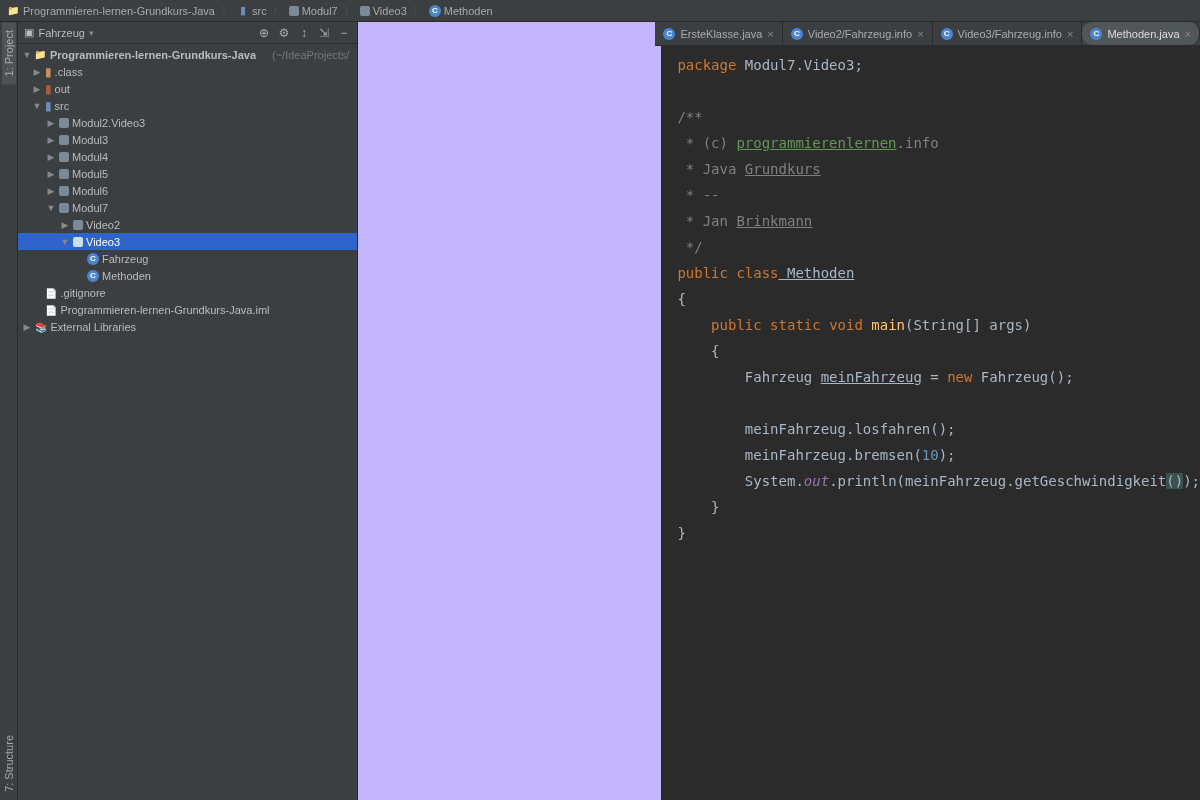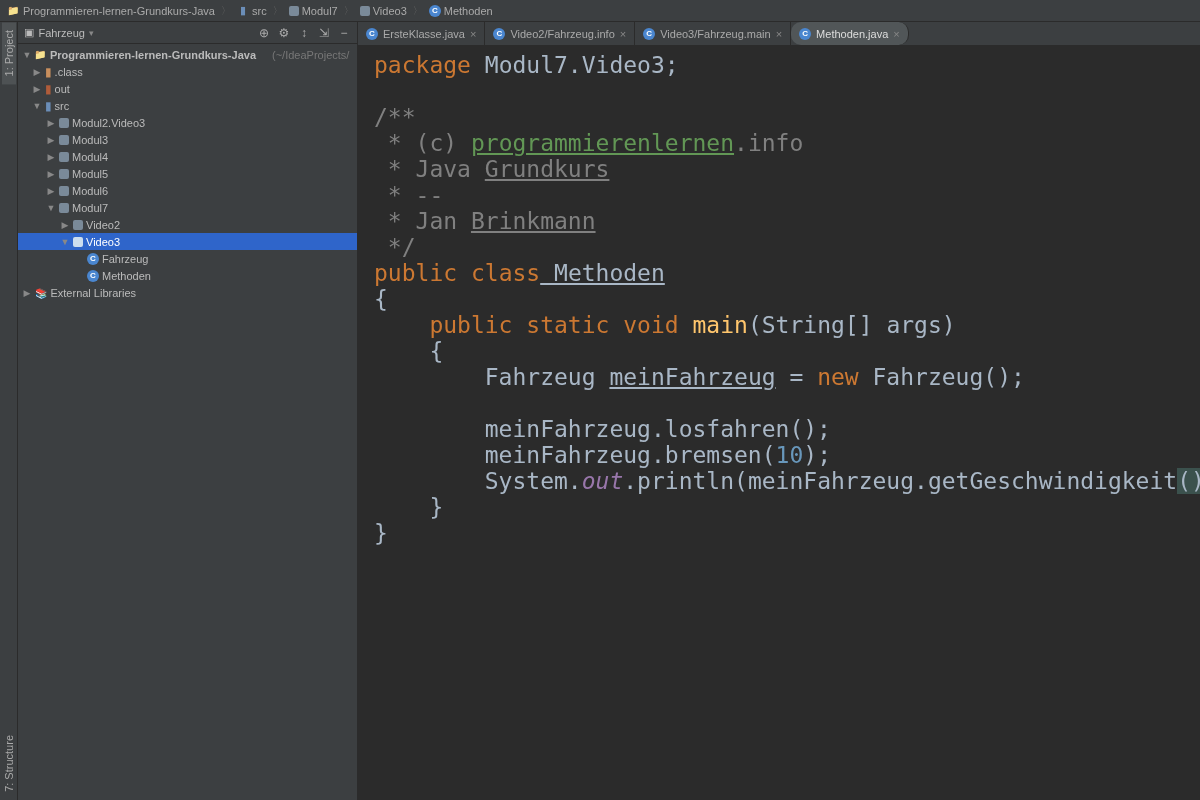--- a/index.html
+++ b/index.html
@@ -117,20 +117,21 @@
   .folder-src { color: #6b8eb8; }
   .lib-icon::before { content: "📚"; font-size: 10px; }
   .file-icon::before { content: "📄"; font-size: 10px; filter: grayscale(1); }
 
   .editor-area {
     flex: 1;
     display: flex;
     flex-direction: column;
     background: #c4b5fd;
     min-width: 0;
+    align-items: flex-end;
   }
   .tabs {
     height: 24px;
     background: #3c3f41;
     display: flex;
     align-items: stretch;
     border-bottom: 1px solid #2b2b2b;
   }
   .tab {
     display: flex;
@@ -143,21 +144,21 @@
     cursor: pointer;
   }
   .tab.active { background: #515658; color: #dddddd; border-radius: 10px; }
   .tab-close { color: #888; font-size: 11px; cursor: pointer; }
 
   .code {
     flex: 1;
     background: #2b2b2b;
     padding: 6px 0 0 16px;
     font-family: "Menlo", "Consolas", monospace;
-    font-size: 23px;
+    font-size: 14px;
     line-height: 26px;
     color: #a9b7c6;
     overflow: auto;
     white-space: pre;
   }
   .kw { color: #cc7832; }
   .cm { color: #808080; }
   .cm-link { color: #629755; text-decoration: underline; }
   .type { color: #a9b7c6; }
   .method-decl { color: #ffc66d; }
@@ -285,20 +286,30 @@
       <div class="tree-row indent-4">
         <span class="arrow none">▶</span>
         <span class="java-icon"></span>
         <span class="tree-label">Fahrzeug</span>
       </div>
       <div class="tree-row indent-4">
         <span class="arrow none">▶</span>
         <span class="java-icon"></span>
         <span class="tree-label">Methoden</span>
       </div>
+      <div class="tree-row indent-1">
+        <span class="arrow none">▶</span>
+        <span class="file-icon"></span>
+        <span class="tree-label">.gitignore</span>
+      </div>
+      <div class="tree-row indent-1">
+        <span class="arrow none">▶</span>
+        <span class="file-icon"></span>
+        <span class="tree-label">Programmieren-lernen-Grundkurs-Java.iml</span>
+      </div>
       <div class="tree-row">
         <span class="arrow">▶</span>
         <span class="lib-icon"></span>
         <span class="tree-label">External Libraries</span>
       </div>
     </div>
   </div>
 
   <div class="editor-area">
     <div class="tabs">
@@ -307,21 +318,21 @@
         <span>ErsteKlasse.java</span>
         <span class="tab-close">×</span>
       </div>
       <div class="tab">
         <span class="java-icon"></span>
         <span>Video2/Fahrzeug.info</span>
         <span class="tab-close">×</span>
       </div>
       <div class="tab">
         <span class="java-icon"></span>
-        <span>Video3/Fahrzeug.main</span>
+        <span>Video3/Fahrzeug.info</span>
         <span class="tab-close">×</span>
       </div>
       <div class="tab active">
         <span class="java-icon"></span>
         <span>Methoden.java</span>
         <span class="tab-close">×</span>
       </div>
     </div>
 
     <div class="code"><span class="kw">package</span><span> Modul7.Video3;</span>

